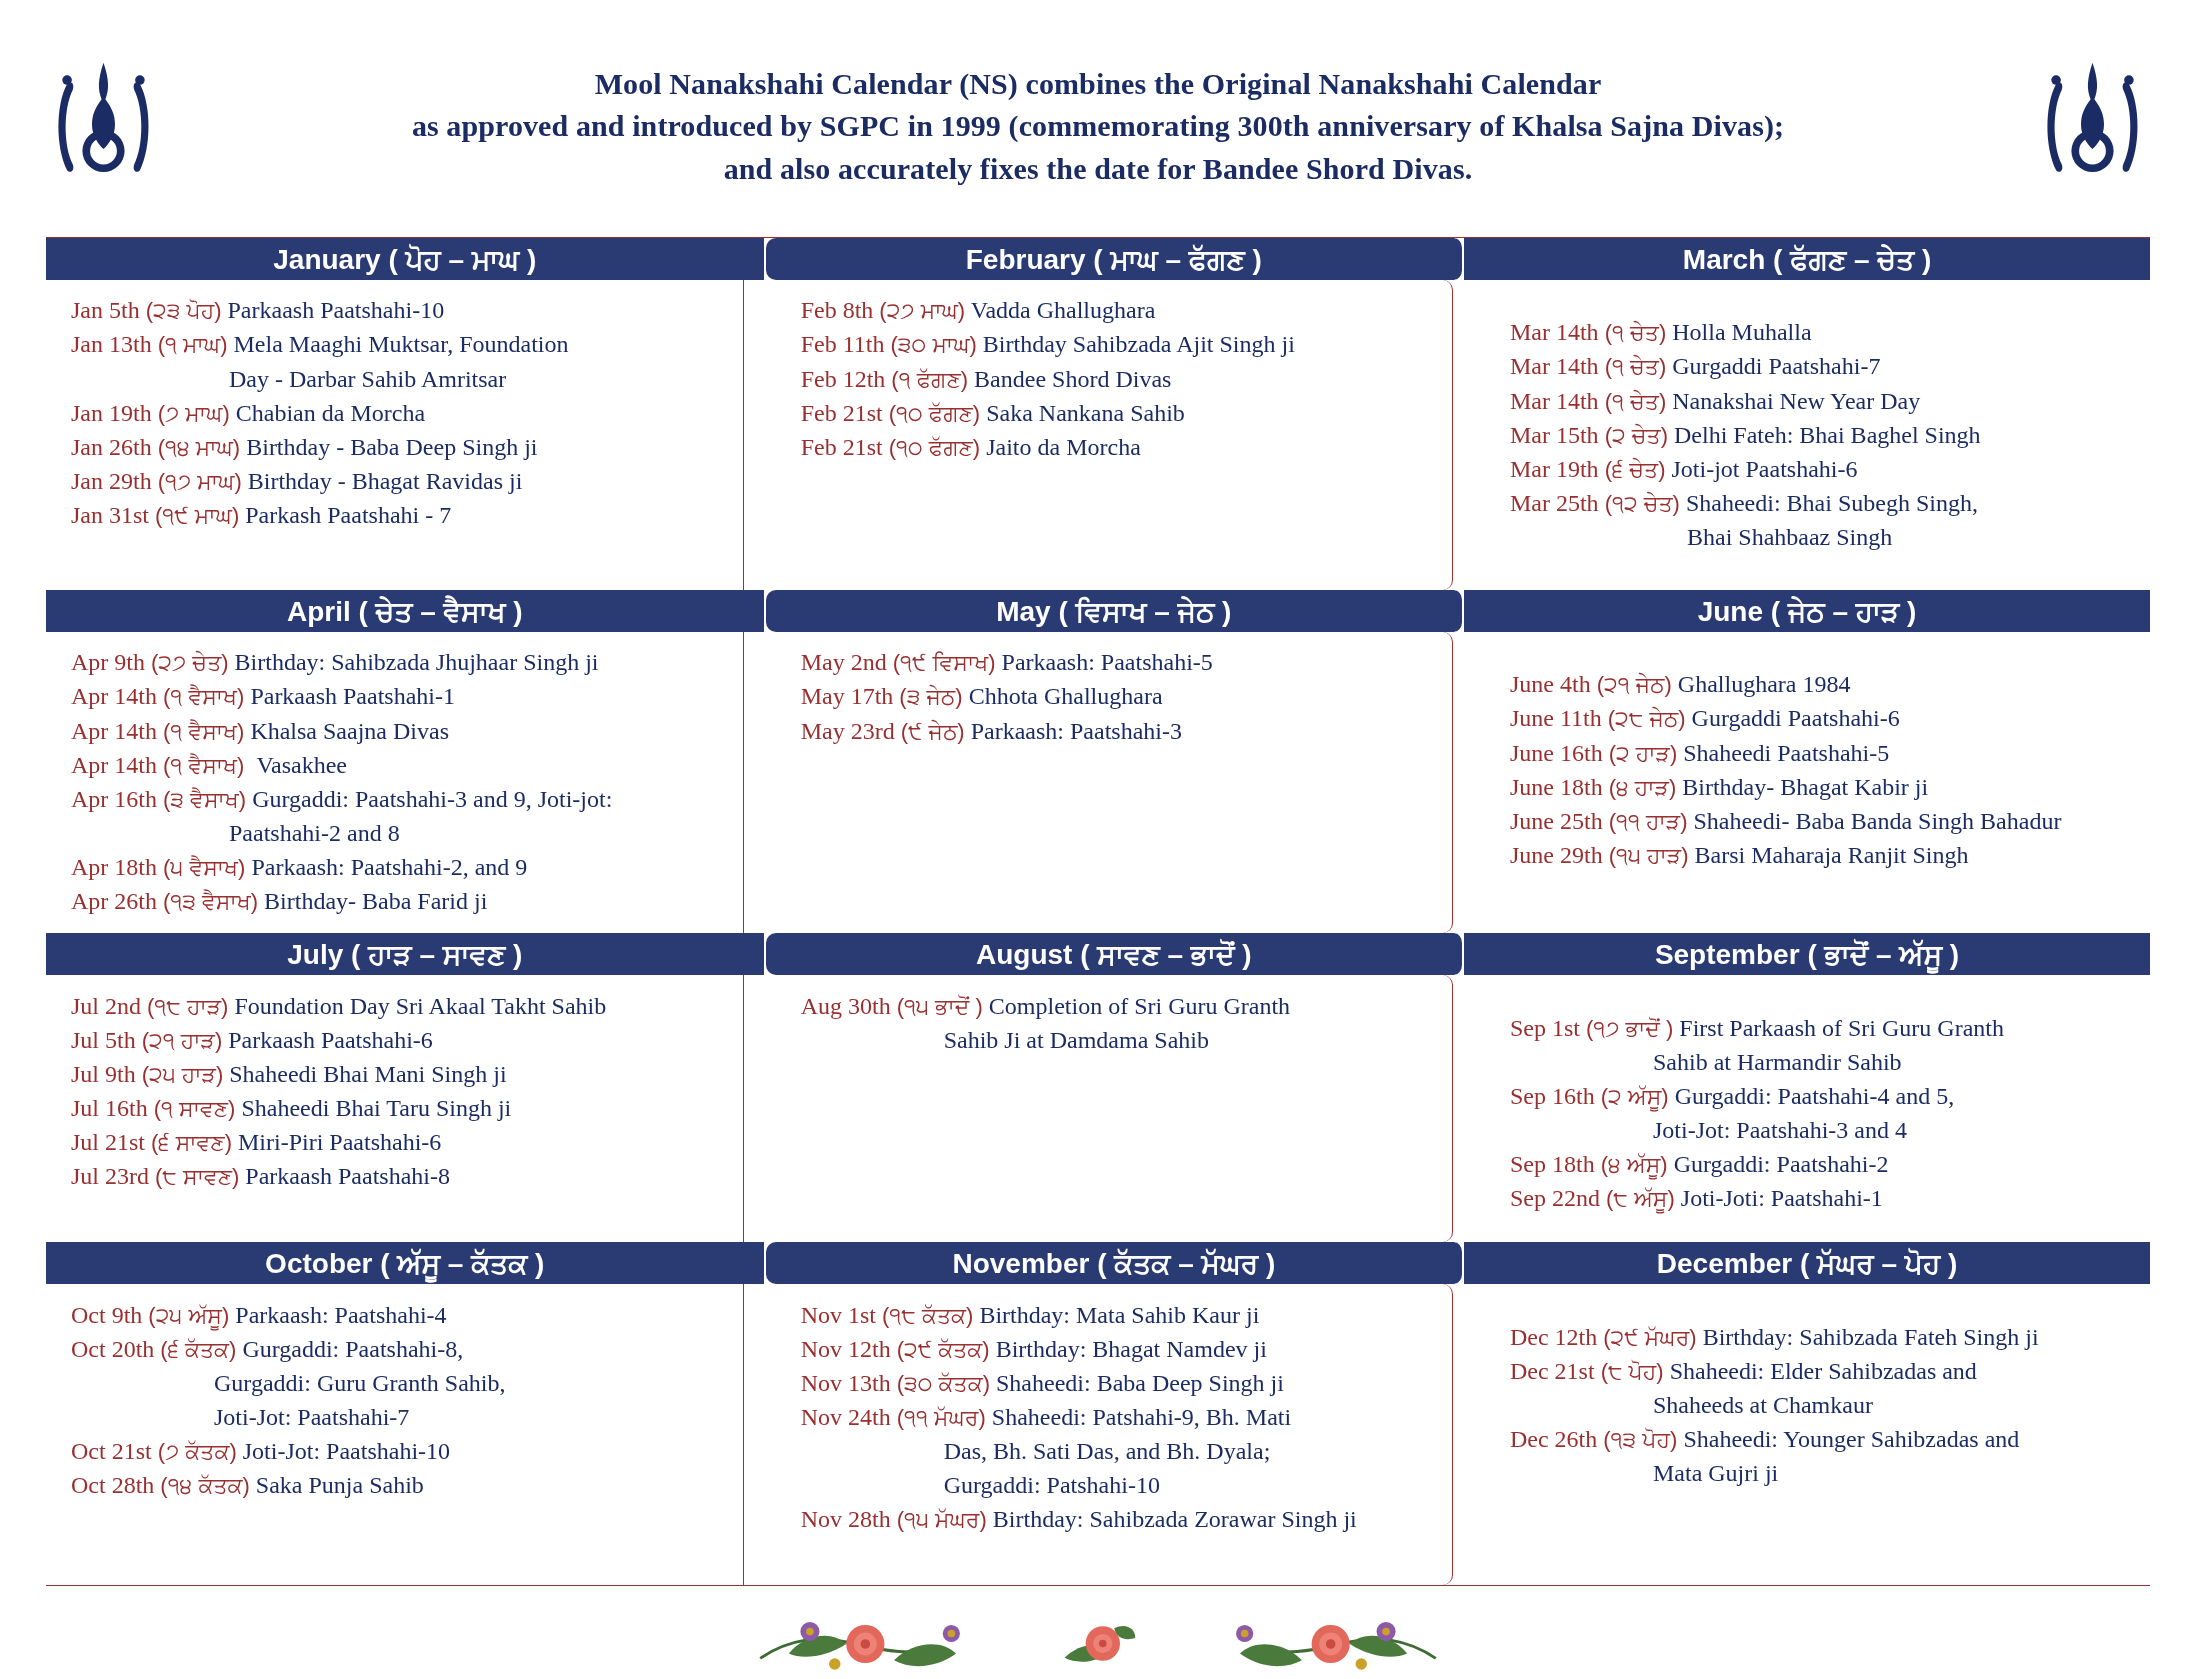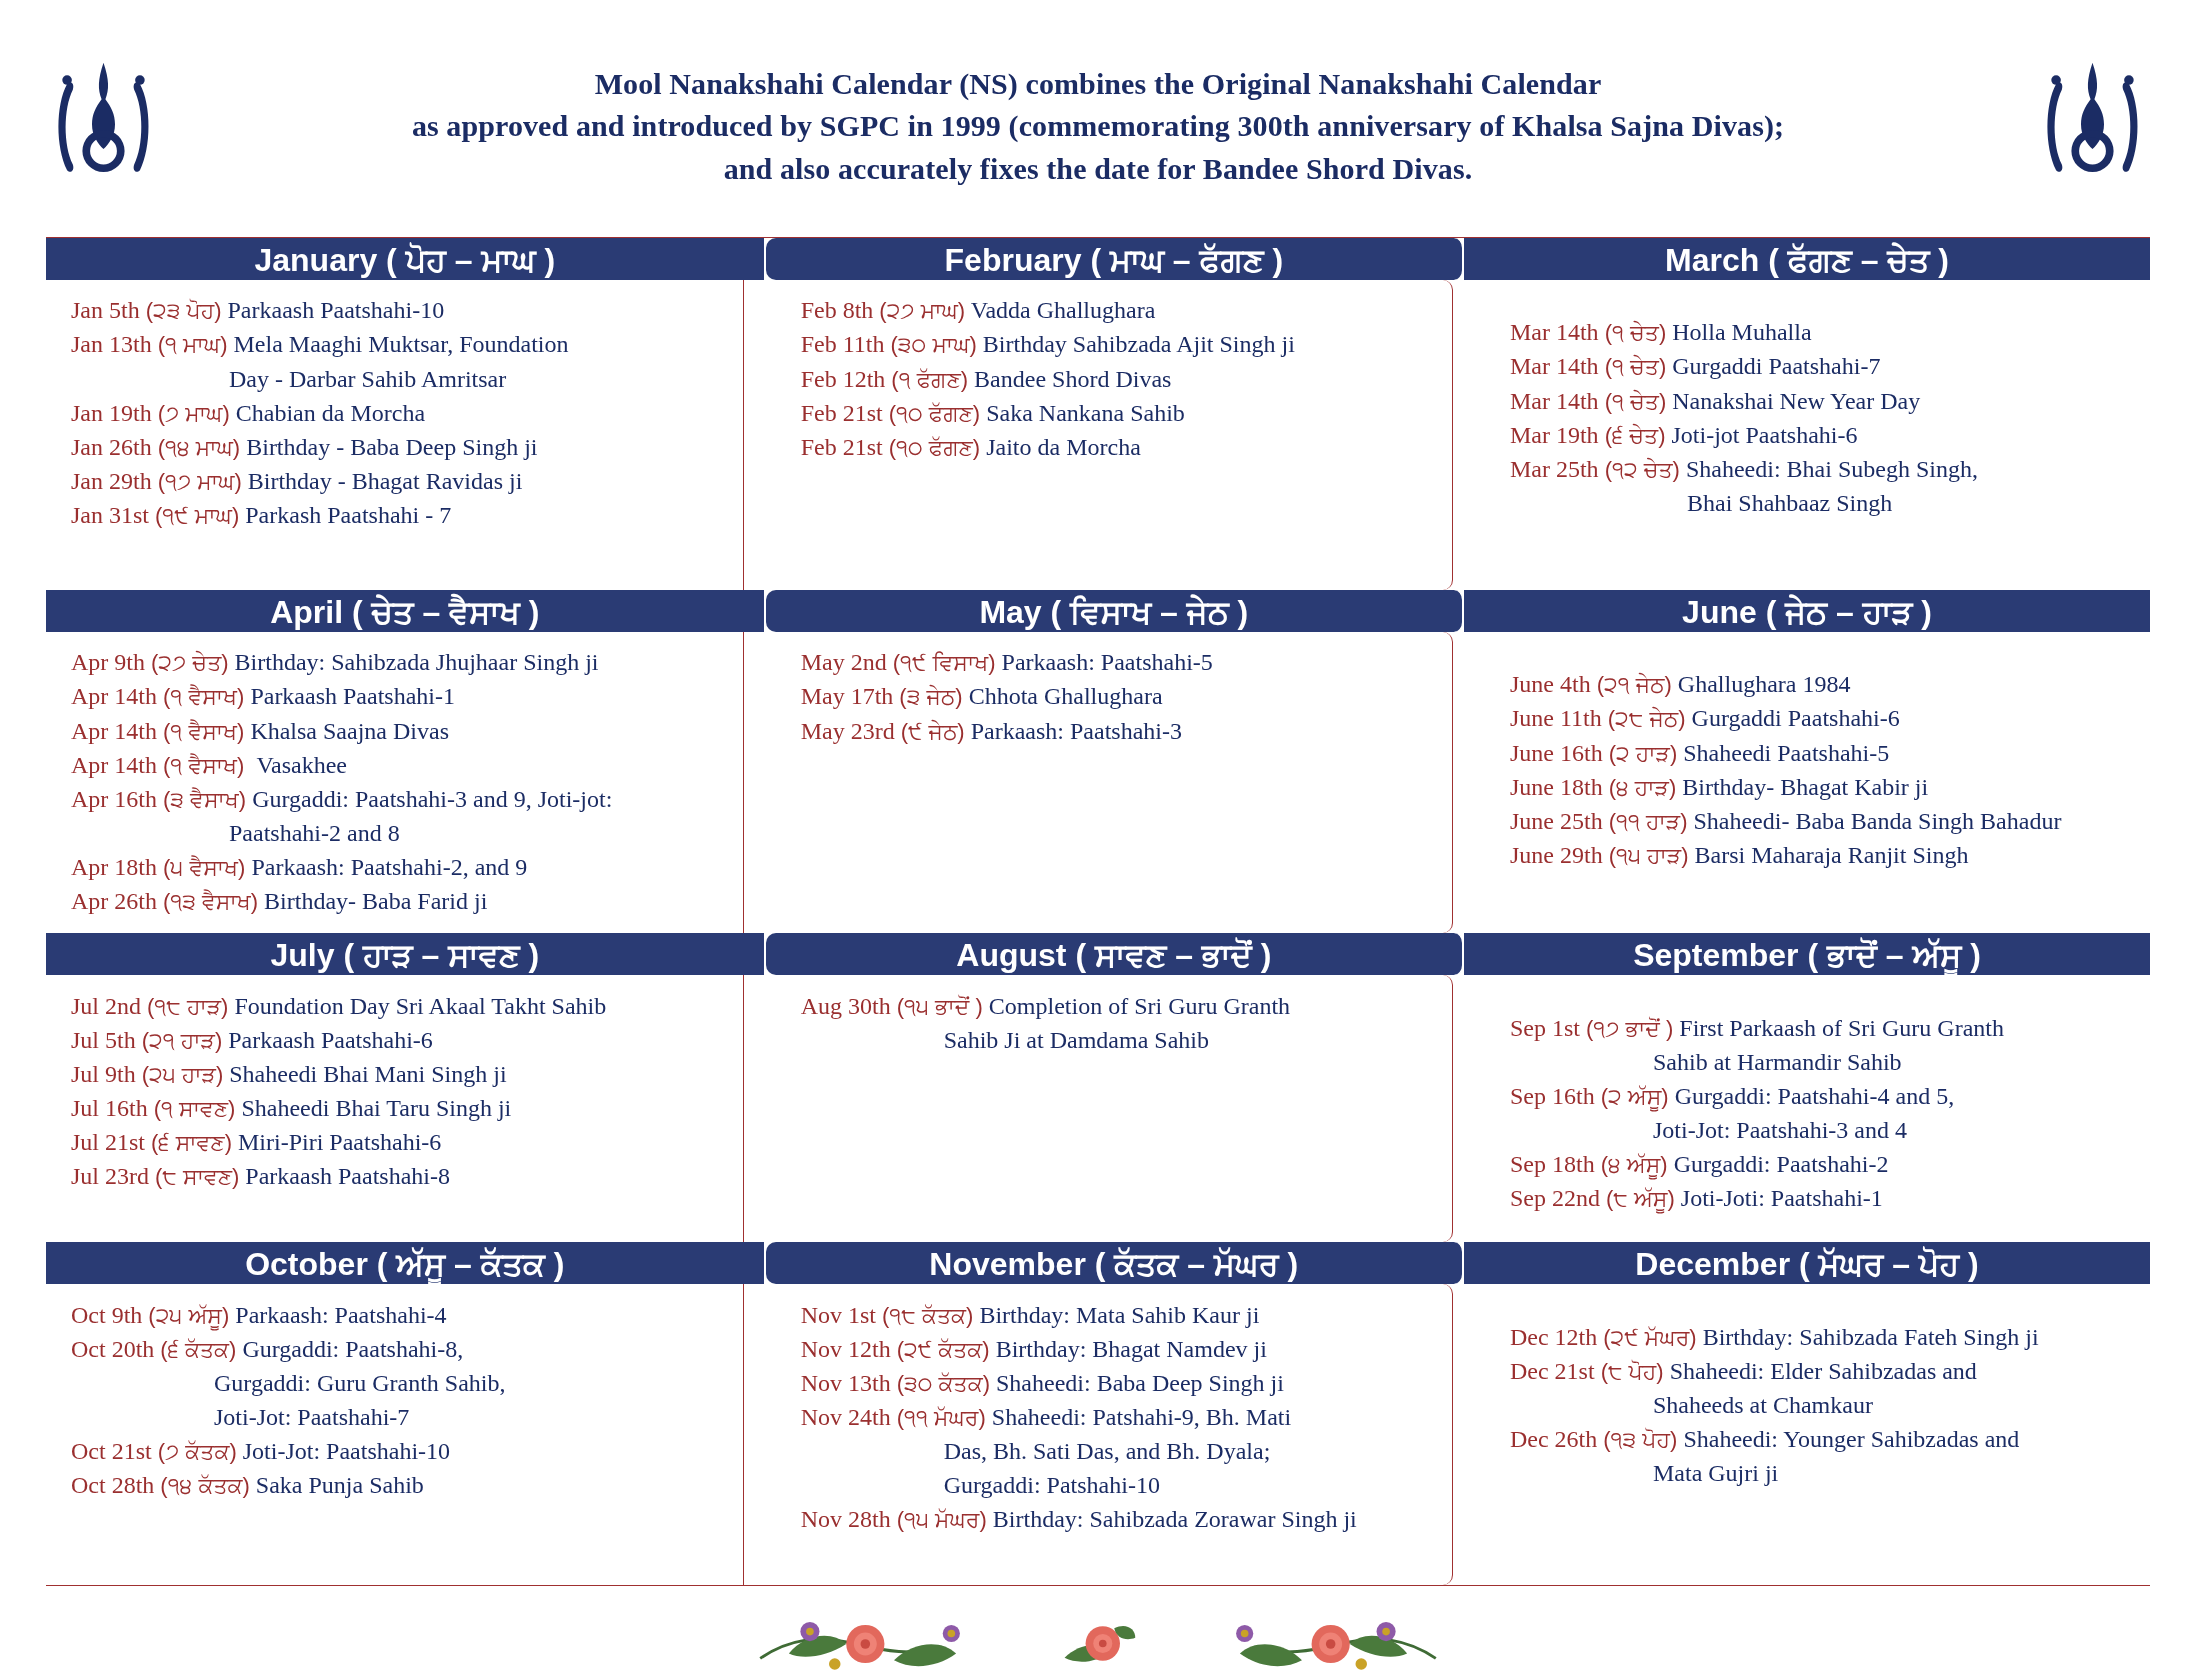--- a/index.html
+++ b/index.html
@@ -63,21 +63,21 @@
   .month-head-row {
     display: flex;
     width: 100%;
   }
   .month-head {
     background: #2a3b74;
     color: #ffffff;
     text-align: center;
     font-family: "Liberation Sans", sans-serif;
     font-weight: bold;
-    font-size: 32px;
+    font-size: 28px;
     line-height: 44px;
     height: 42px;
     box-sizing: border-box;
     border-right: 2.9px solid #ffffff;
     overflow: hidden;
     white-space: nowrap;
   }
   .month-head:last-child { border-right: none; }
   .month-head .gur {
     font-weight: bold;
@@ -198,20 +198,21 @@
         <div class="ev"><span class="date">Feb 8th</span> <span class="pj">(੨੭ ਮਾਘ)</span> <span class="txt">Vadda Ghallughara</span></div>
         <div class="ev"><span class="date">Feb 11th</span> <span class="pj">(੩੦ ਮਾਘ)</span> <span class="txt">Birthday Sahibzada Ajit Singh ji</span></div>
         <div class="ev"><span class="date">Feb 12th</span> <span class="pj">(੧ ਫੱਗਣ)</span> <span class="txt">Bandee Shord Divas</span></div>
         <div class="ev"><span class="date">Feb 21st</span> <span class="pj">(੧੦ ਫੱਗਣ)</span> <span class="txt">Saka Nankana Sahib</span></div>
         <div class="ev"><span class="date">Feb 21st</span> <span class="pj">(੧੦ ਫੱਗਣ)</span> <span class="txt">Jaito da Morcha</span></div>
       </div>
       <div class="col c3">
         <div class="ev"><span class="date">Mar 14th</span> <span class="pj">(੧ ਚੇਤ)</span> <span class="txt">Holla Muhalla</span></div>
         <div class="ev"><span class="date">Mar 14th</span> <span class="pj">(੧ ਚੇਤ)</span> <span class="txt">Gurgaddi Paatshahi-7</span></div>
         <div class="ev"><span class="date">Mar 14th</span> <span class="pj">(੧ ਚੇਤ)</span> <span class="txt">Nanakshai New Year Day</span></div>
+        <div class="ev"><span class="date">Mar 15th</span> <span class="pj">(੨ ਚੇਤ)</span> <span class="txt">Delhi Fateh: Bhai Baghel Singh</span></div>
         <div class="ev"><span class="date">Mar 19th</span> <span class="pj">(੬ ਚੇਤ)</span> <span class="txt">Joti-jot Paatshahi-6</span></div>
         <div class="ev"><span class="date">Mar 25th</span> <span class="pj">(੧੨ ਚੇਤ)</span> <span class="txt">Shaheedi: Bhai Subegh Singh,</span></div>
         <div class="ev pad-l5"><span class="txt">Bhai Shahbaaz Singh</span></div>
       </div>
     </div>
 
     <div class="month-head-row">
       <div class="month-head c1">
         <span>April</span>
         <span class="gur">( ਚੇਤ – ਵੈਸਾਖ )</span>

